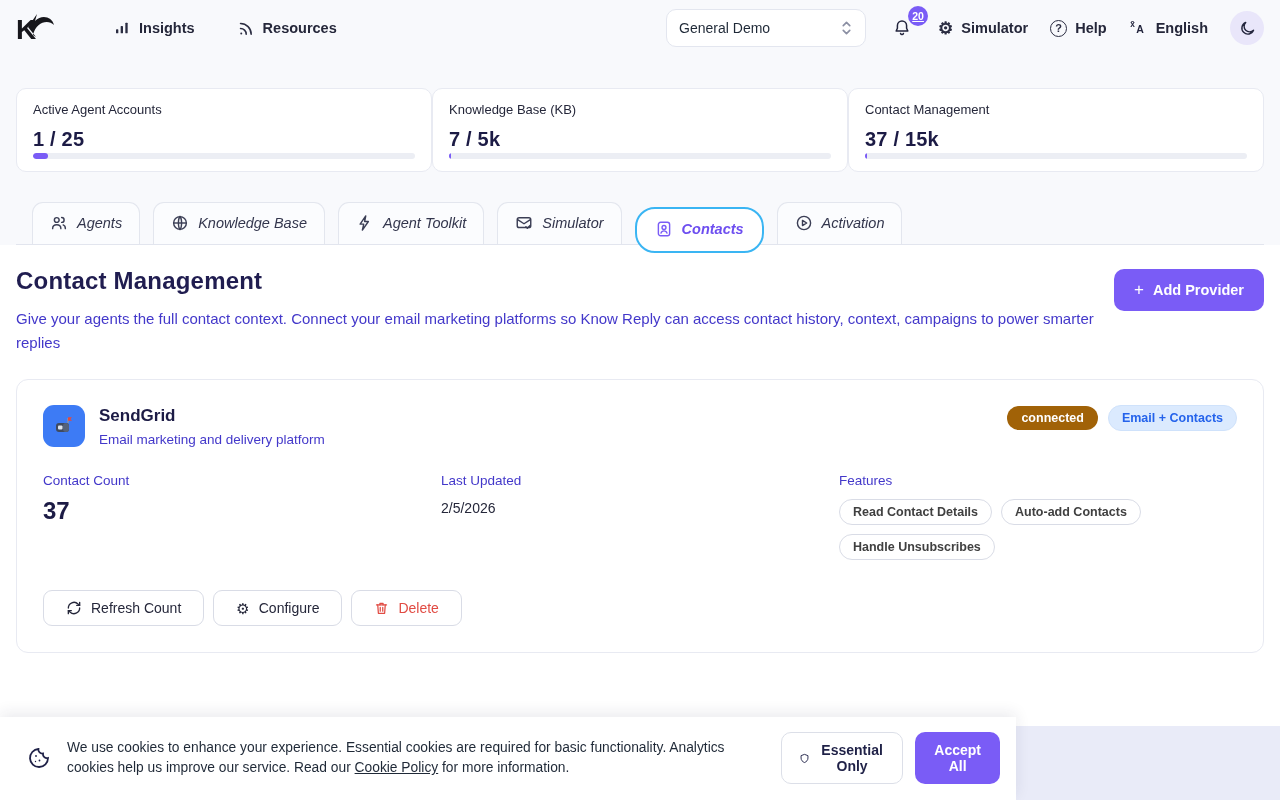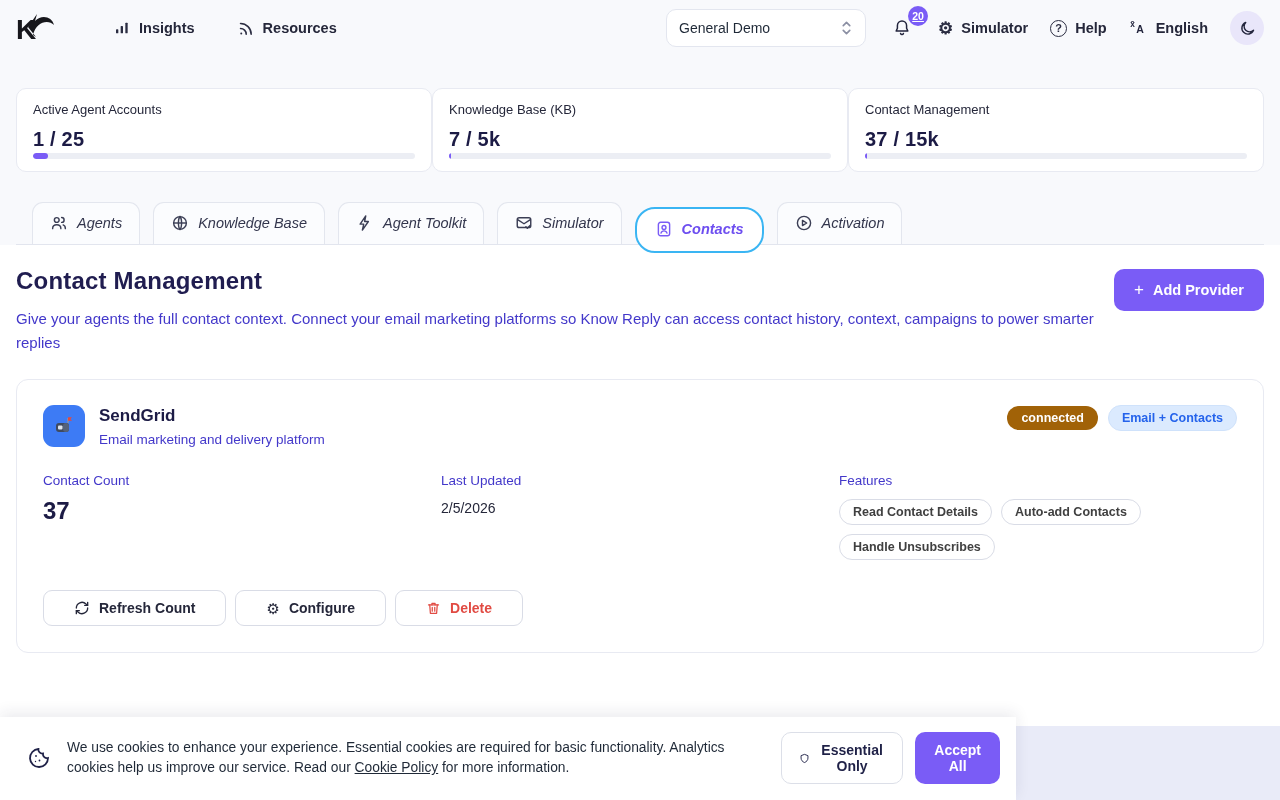--- a/index.html
+++ b/index.html
@@ -119,21 +119,21 @@
   .count-value { font-size:24px; font-weight:800; color:#1c1b45; margin-top:9px; }
   .date-value { font-size:14px; color:#25273a; margin-top:12px; }
   .chips { display:flex; gap:9px; margin-top:11px; flex-wrap:wrap; }
   .chip {
     background:#fff; border:1px solid #d9dce6; border-radius:999px; padding:5px 13px;
     font-size:12.5px; font-weight:700; color:#404040; white-space:nowrap;
   }
   .prov-actions { display:flex; gap:9px; margin-top:30px; }
   .action-btn {
     display:flex; align-items:center; gap:9px; background:#fff; border:1px solid #d9dce6;
-    border-radius:9px; padding:9px 30px; font-size:14px; font-weight:700; color:#25273a;
+    border-radius:9px; padding:9px 22px; font-size:14px; font-weight:400; color:#25273a;
     cursor:pointer; font-family:inherit;
   }
   .action-btn.danger { color:#e14b43; }
   .gear-sm { font-size:15px; line-height:1; }
 
   
   .footer {
     margin-top:73px; background:#e9ebf8; padding:46px 16px 120px;
     display:grid; grid-template-columns:1fr 1fr 1fr; gap:26px;
   }

